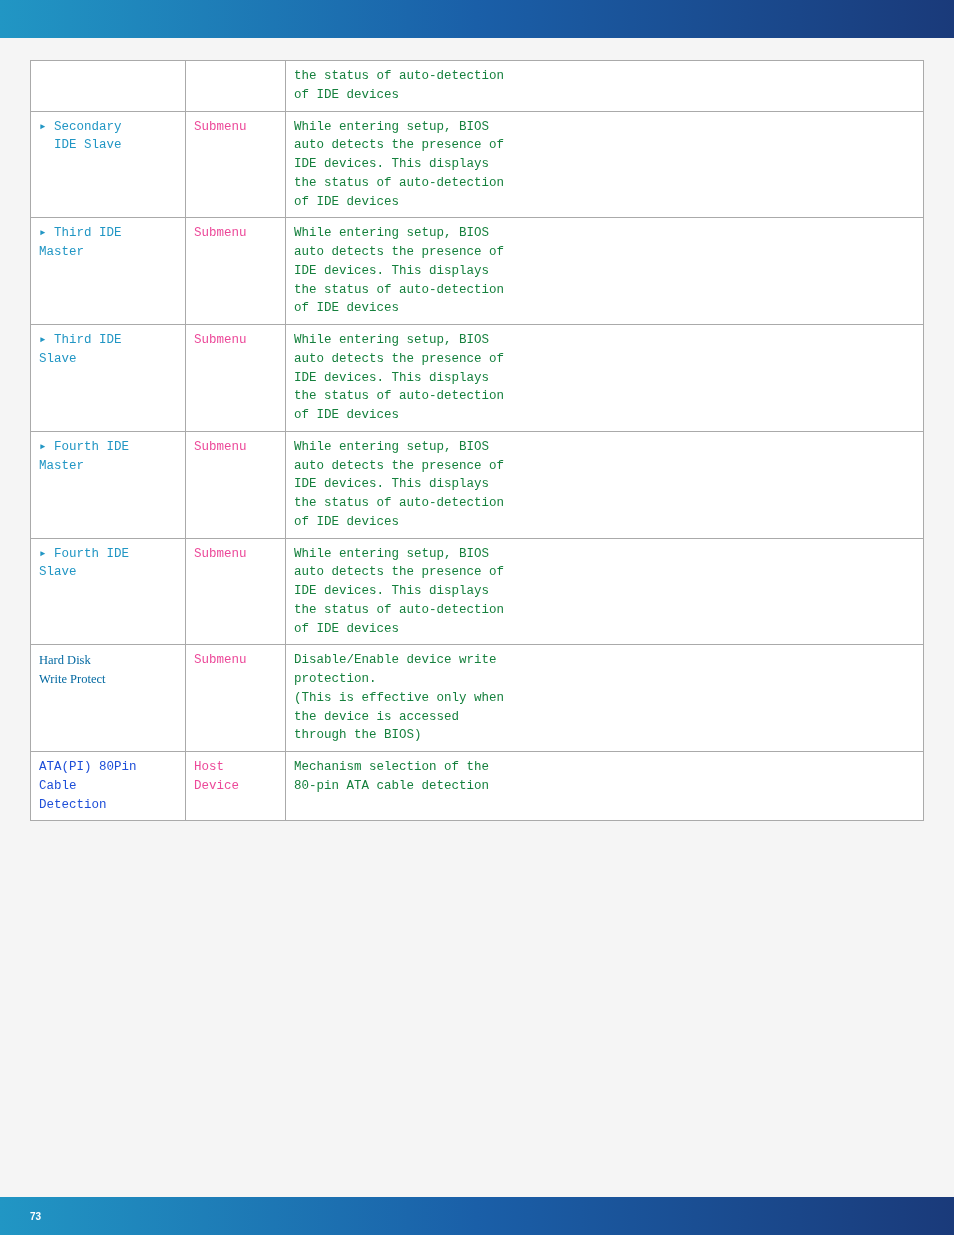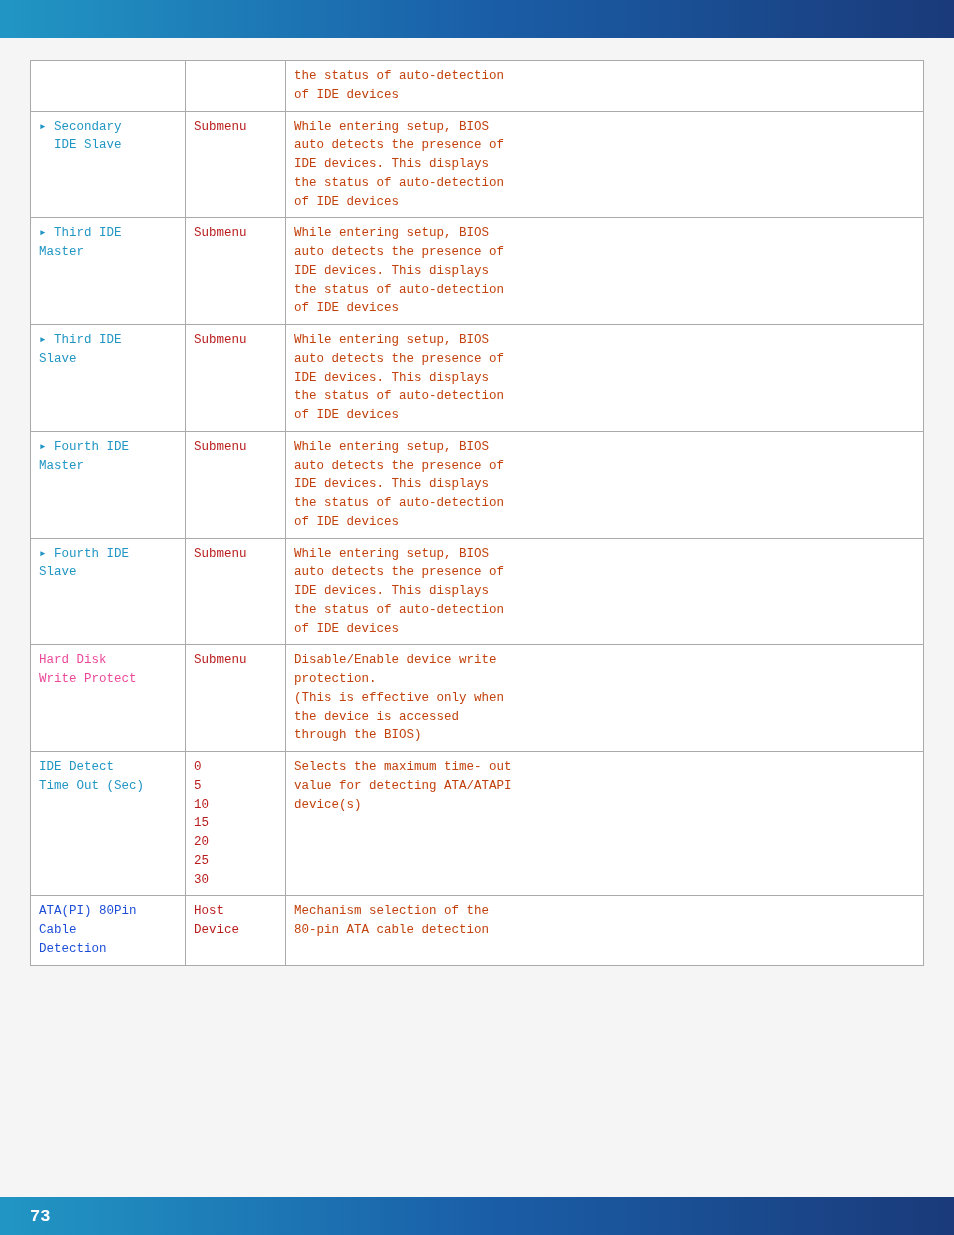--- a/index.html
+++ b/index.html
@@ -23,22 +23,22 @@
       height: 38px;
       background: linear-gradient(to right, #2196c4, #1a5fa8, #1a3a7a);
       position: absolute;
       bottom: 0; left: 0;
       display: flex;
       align-items: center;
       padding-left: 30px;
     }
     .page-number {
       color: white;
-      font-family: Liberation Mono, monospace;
-      font-size: 17px;
+      font-family: Liberation Sans, sans-serif;
+      font-size: 10px;
       font-weight: bold;
     }
     .content-area {
       position: absolute;
       top: 60px;
       left: 30px;
       right: 30px;
       bottom: 60px;
     }
     table {
@@ -53,24 +53,24 @@
       font-size: 12.5px;
       color: #333;
       line-height: 1.5;
     }
     .col1 {
       width: 155px;
       color: #2196c4;
     }
     .col2 {
       width: 100px;
-      color: #b91c1c;
+      color: #ec4899;
     }
     .col3 {
-      color: #c2410c;
+      color: #15803d;
     }
     .monospace {
       font-family: 'Courier New', Courier, monospace;
     }
   </style>
 </head>
 <body>
 
 <div class="top-bar"></div>
 
@@ -101,28 +101,23 @@
         <td class="col1 monospace" style="color:#2196c4;">▸ Fourth IDE<br>Master</td>
         <td class="col2 monospace">Submenu</td>
         <td class="col3 monospace">While entering setup, BIOS<br>auto detects the presence of<br>IDE devices. This displays<br>the status of auto-detection<br>of IDE devices</td>
       </tr>
       <tr>
         <td class="col1 monospace" style="color:#2196c4;">▸ Fourth IDE<br>Slave</td>
         <td class="col2 monospace">Submenu</td>
         <td class="col3 monospace">While entering setup, BIOS<br>auto detects the presence of<br>IDE devices. This displays<br>the status of auto-detection<br>of IDE devices</td>
       </tr>
       <tr>
-        <td class="col1 monospace" style="color:#ec4899;">Hard Disk<br>Write Protect</td>
+        <td class="col1 monospace" style="color:#0369a1;font-family:Liberation Serif, serif;">Hard Disk<br>Write Protect</td>
         <td class="col2 monospace">Submenu</td>
         <td class="col3 monospace">Disable/Enable device write<br>protection.<br>(This is effective only when<br>the device is accessed<br>through the BIOS)</td>
-      </tr>
-      <tr>
-        <td class="col1 monospace" style="color:#2196c4;">IDE Detect<br>Time Out (Sec)</td>
-        <td class="col2 monospace">0<br>5<br>10<br>15<br>20<br>25<br>30</td>
-        <td class="col3 monospace">Selects the maximum time- out<br>value for detecting ATA/ATAPI<br>device(s)</td>
       </tr>
       <tr>
         <td class="col1 monospace" style="color:#1d4ed8;">ATA(PI) 80Pin<br>Cable<br>Detection</td>
         <td class="col2 monospace">Host<br>Device</td>
         <td class="col3 monospace">Mechanism selection of the<br>80-pin ATA cable detection</td>
       </tr>
     </tbody>
   </table>
 </div>
 

